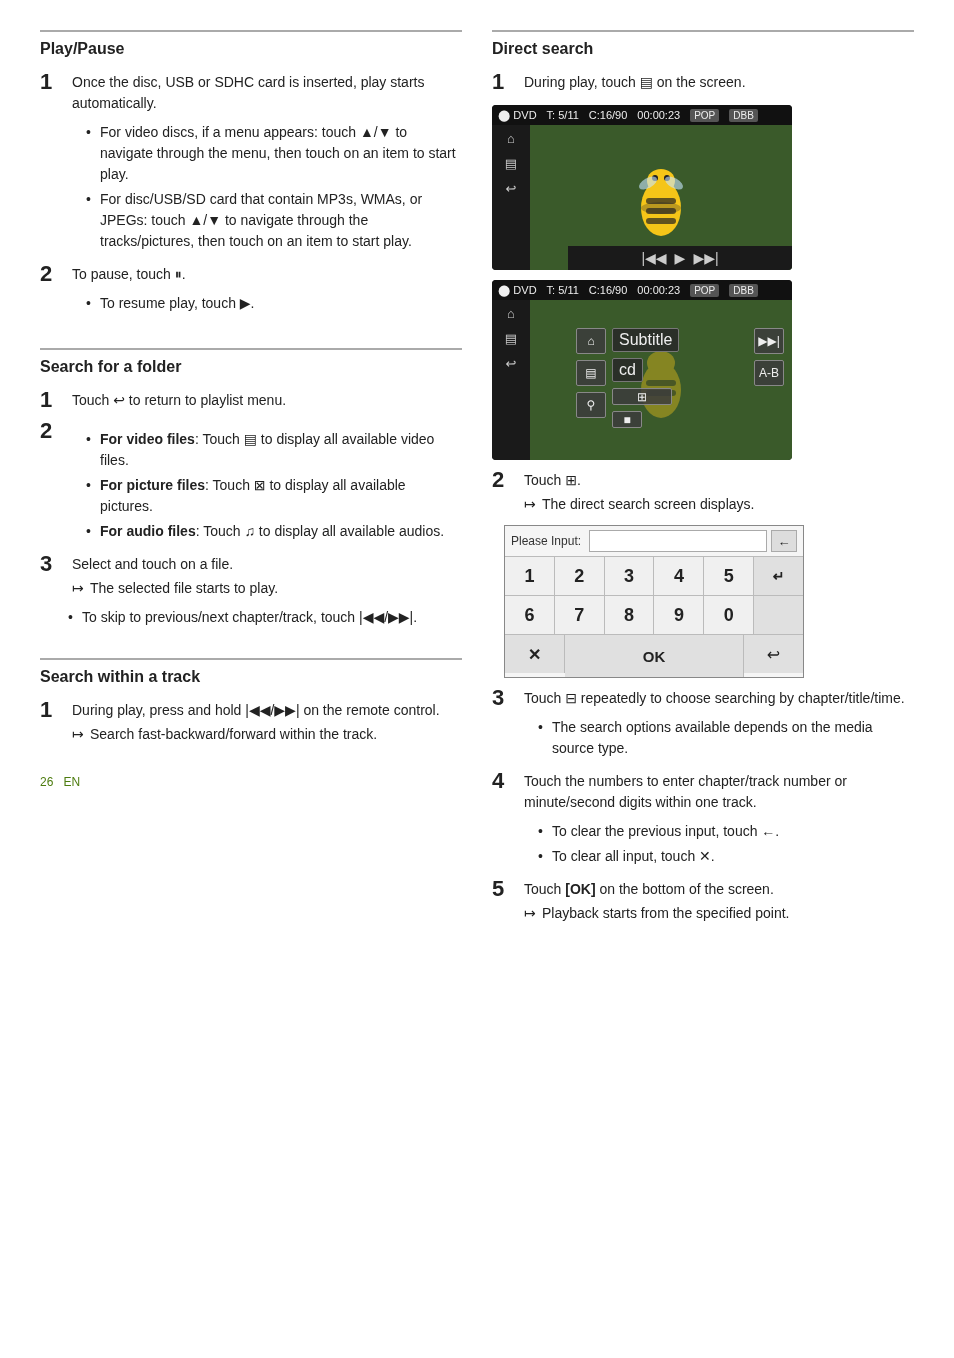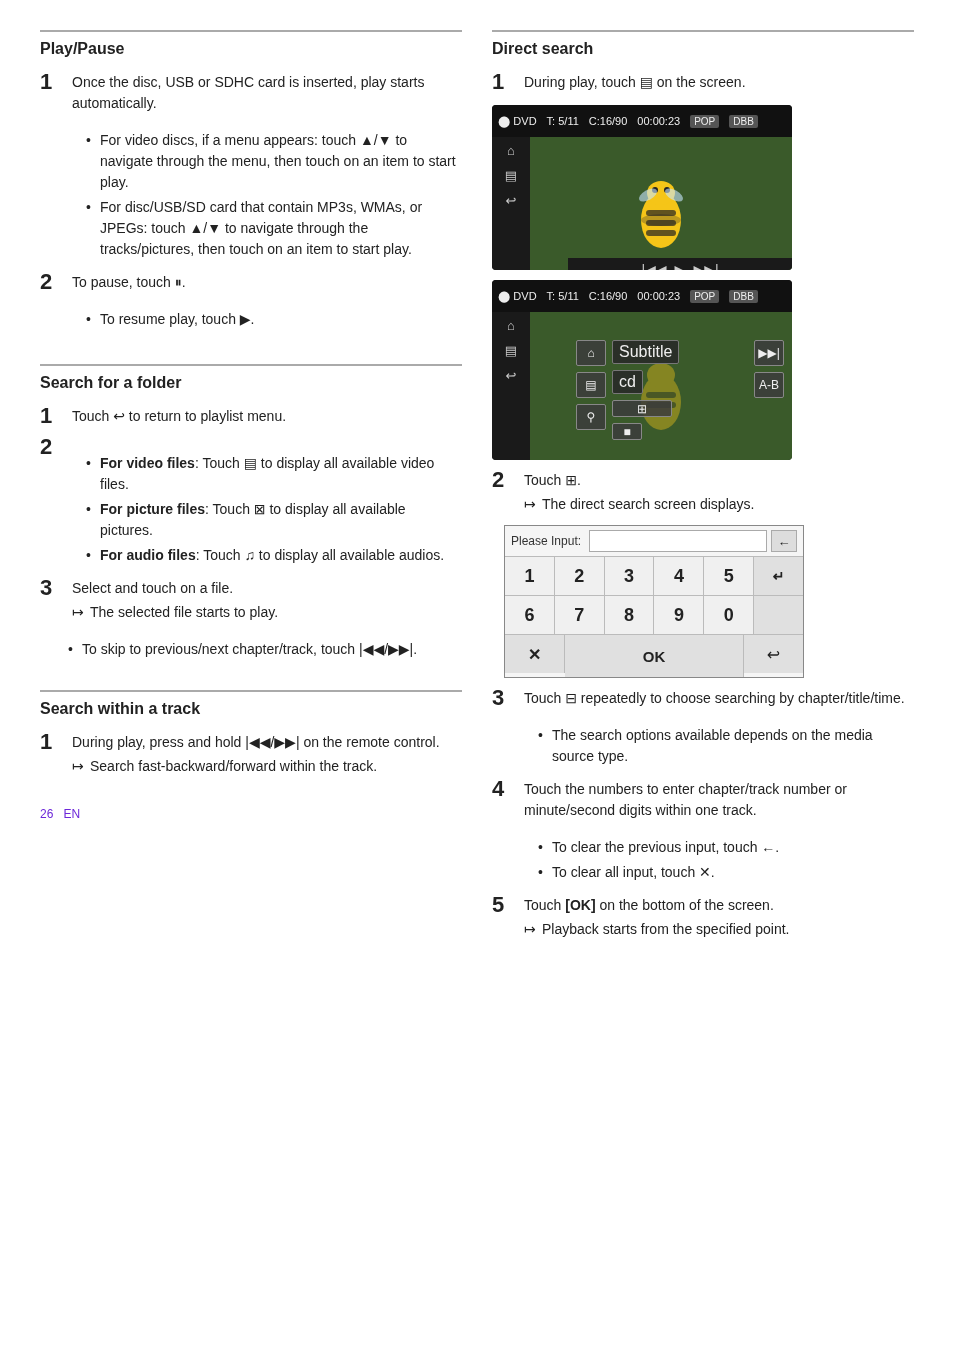--- a/index.html
+++ b/index.html
@@ -48,21 +48,21 @@
       min-width: 32px;
       margin-top: -3px;
     }
     .step-content {
       flex: 1;
       font-size: 14px;
       line-height: 1.5;
     }
     .bullet-list {
       list-style: none;
-      margin: 16px 0 4px 14px;
+      margin: 8px 0 4px 14px;
     }
     .bullet-list li {
       position: relative;
       padding-left: 14px;
       margin-bottom: 4px;
       font-size: 14px;
       line-height: 1.5;
     }
     .bullet-list li::before {
       content: "•";
@@ -94,21 +94,21 @@
       overflow: hidden;
     }
     .dvd-top-bar {
       background: #111;
       color: #eee;
       font-size: 11px;
       display: flex;
       align-items: center;
       padding: 2px 6px;
       gap: 10px;
-      height: 32px;
+      height: 20px;
     }
     .dvd-top-bar .badge {
       background: #555;
       border-radius: 2px;
       padding: 1px 4px;
       font-size: 10px;
     }
     .dvd-body {
       display: flex;
       height: calc(100% - 20px);
@@ -255,21 +255,21 @@
       display: flex;
       align-items: center;
       justify-content: center;
       font-size: 16px;
       background: #e0e0e0;
       cursor: pointer;
     }
 
     .page-footer {
       font-size: 12px;
-      color: #6d28d9;
+      color: #4d7c0f;
     }
 
     
     .bee-svg {
       width: 70px;
       height: 90px;
     }
 
     
     .menu-overlay {

